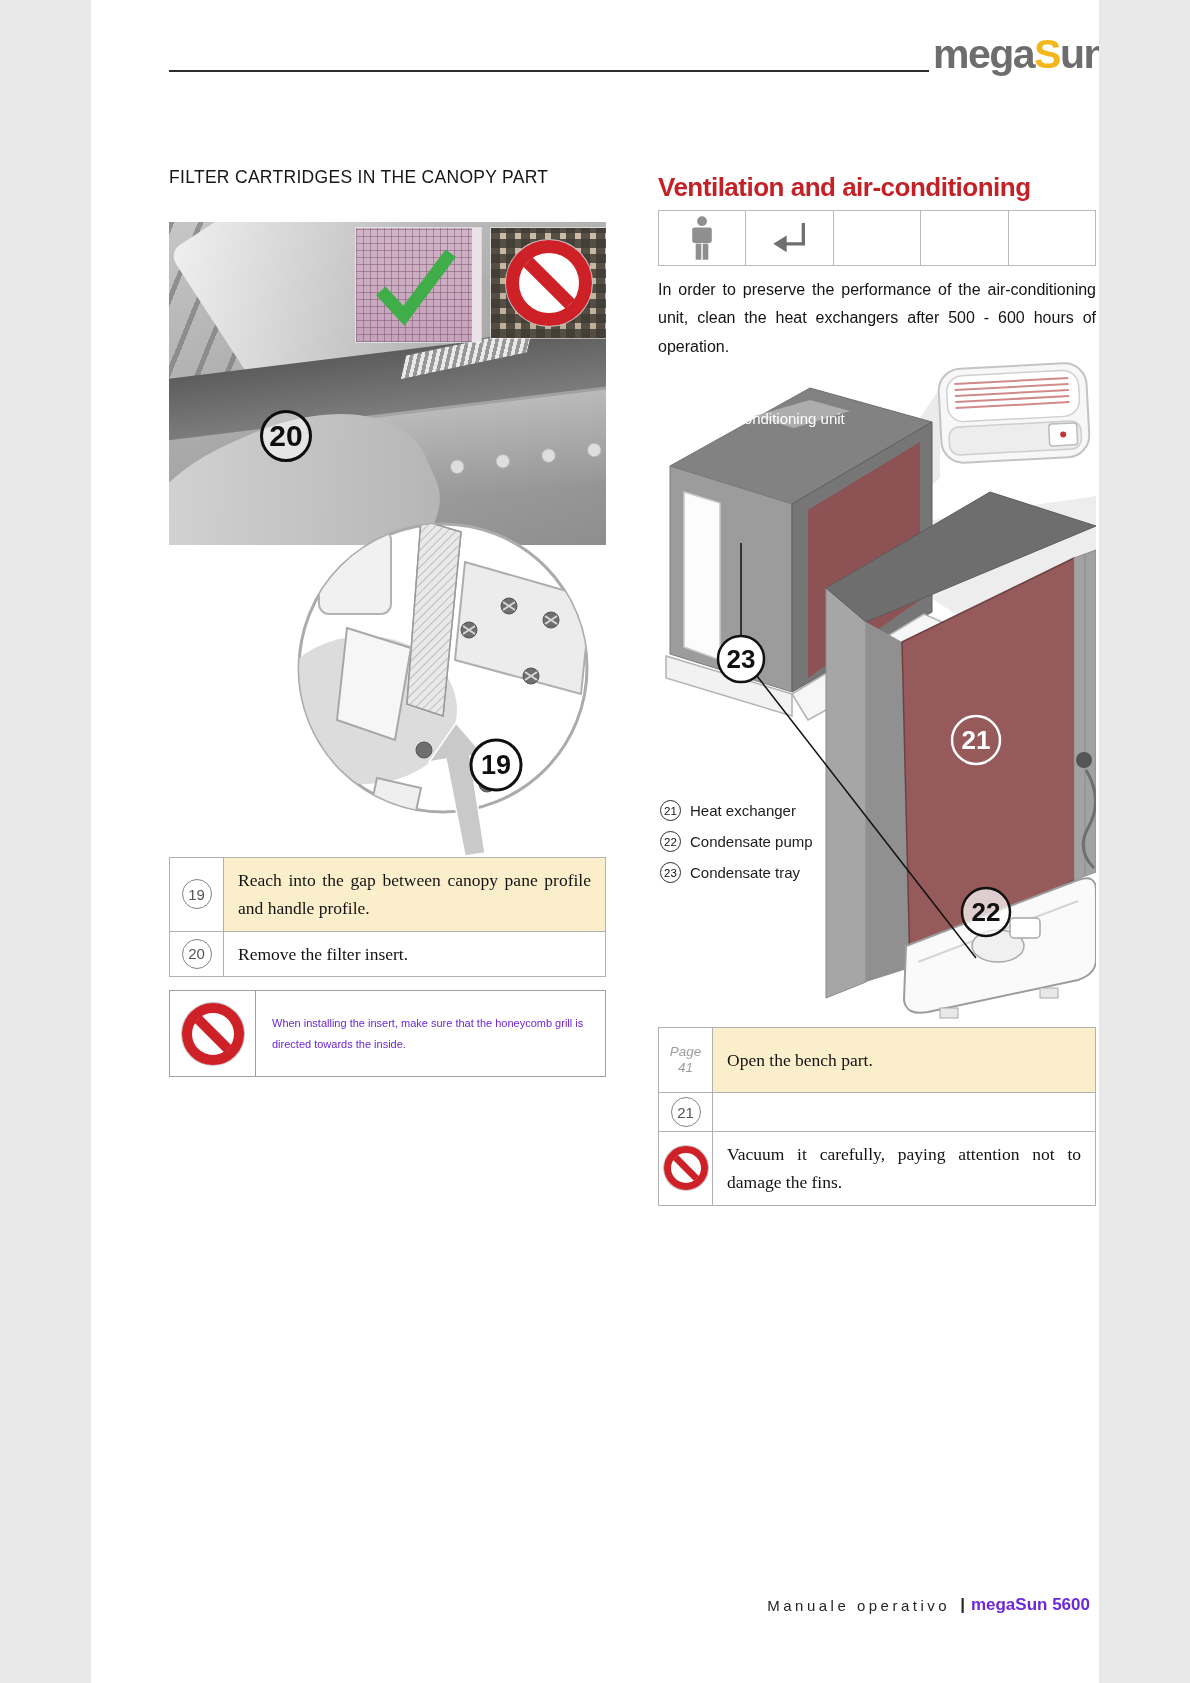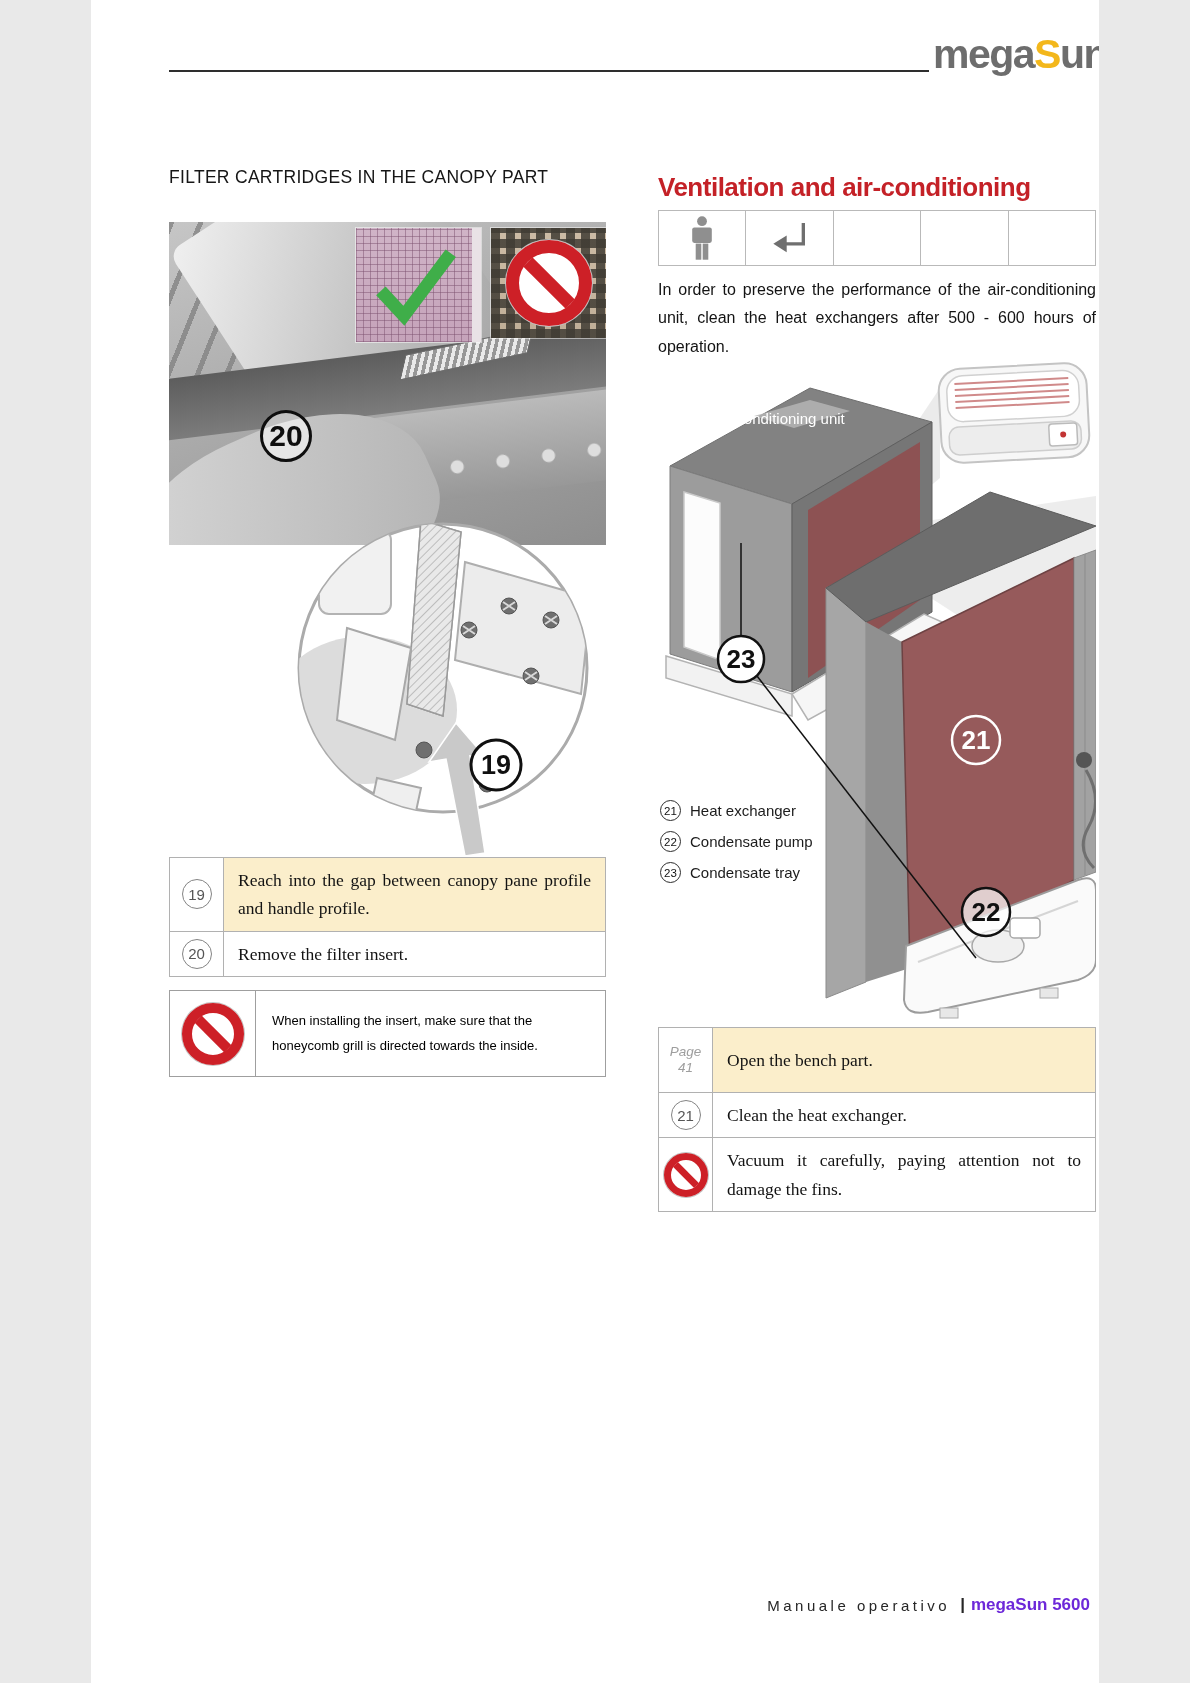--- a/index.html
+++ b/index.html
@@ -74,21 +74,21 @@
                border-right:1px solid #b1b1b1; background:#fff; padding:4px 0; }
   .scell-text { flex:1; padding:8px 14px; display:flex; align-items:center; }
   .scell-text > span { width:100%; font-size:17.5px; line-height:1.62; text-align:justify; color:#131313;font-family:Liberation Serif, serif; }
   .hl { background:#fbeecb; }
   .page-ref { color:#9e9e9e; font-size:13.5px; line-height:1.2; text-align:center;font-style:italic; }
 
   .warn-box { position:absolute; display:flex; border:1px solid #9f9f9f; background:#fff; }
   .warn-icon-cell { width:86px; flex:none; display:flex; align-items:center; justify-content:center;
                     border-right:1px solid #9f9f9f; padding:10px 6px; }
   .warn-text { flex:1; padding:8px 16px; display:flex; align-items:center; }
-  .warn-text > span { width:100%; font-size:13px; line-height:1.85; color:#000000; }
+  .warn-text > span { width:100%; font-size:11px; line-height:1.85; color:#6d28d9; }
 
   
   .rc-heading { position:absolute; left:567px; top:172px; width:440px; font-size:26px; font-weight:700;
                 color:#c42127; letter-spacing:-.5px; white-space:nowrap; }
   .icon-table { position:absolute; left:567px; top:210px; width:438px; height:56px; display:flex;
                 border:1px solid #b9b9b9; background:#fff; }
   .icon-cell { flex:1; border-right:1px solid #b9b9b9; display:flex; align-items:center; justify-content:center; }
   .icon-cell:last-child { border-right:none; }
   .rc-intro { position:absolute; left:567px; top:276px; width:438px; font-size:16px; line-height:1.78;
               text-align:justify; color:#131313; }
@@ -313,23 +313,20 @@
         </div>
       </div>
       <div class="scell-text hl">
         <span>Open the bench part.</span>
       </div>
     </div>
     <div class="srow" style="min-height:39px;">
       <div class="scell-num">
         <span class="cnum-sm">21</span>
       </div>
-      <div class="scell-text">
-        <span>Clean the heat exchanger.</span>
-      </div>
     </div>
     <div class="srow" style="min-height:66px;">
       <div class="scell-num">
         <div class="noicon no-sm"></div>
       </div>
       <div class="scell-text">
         <span>Vacuum it carefully, paying attention not to damage the fins.</span>
       </div>
     </div>
   </div>

